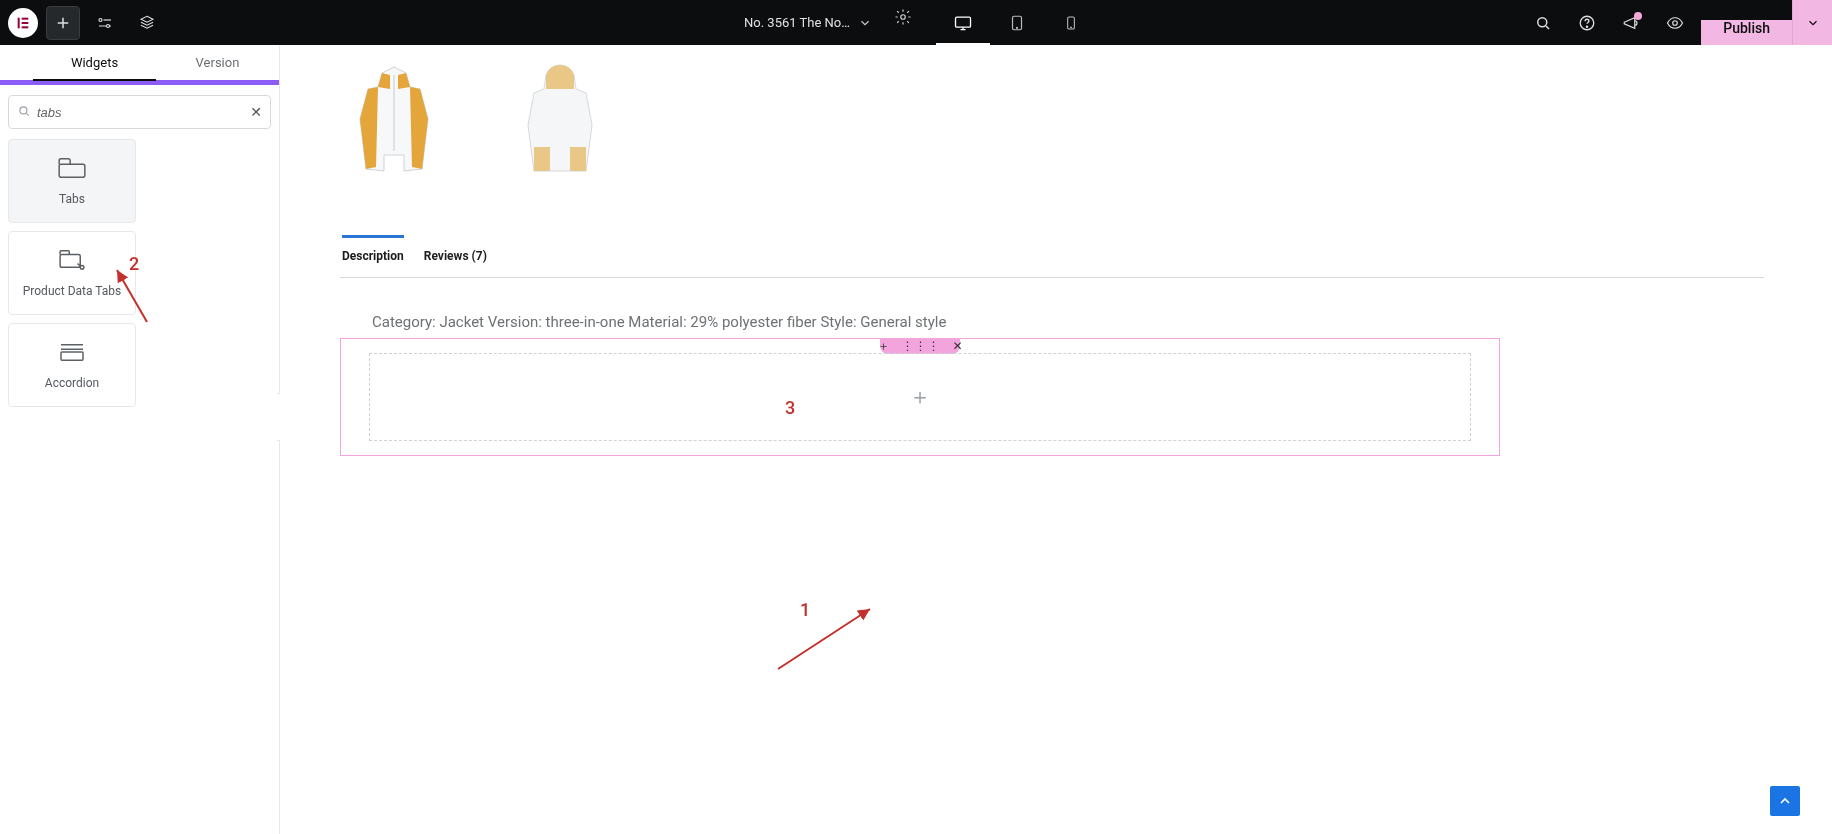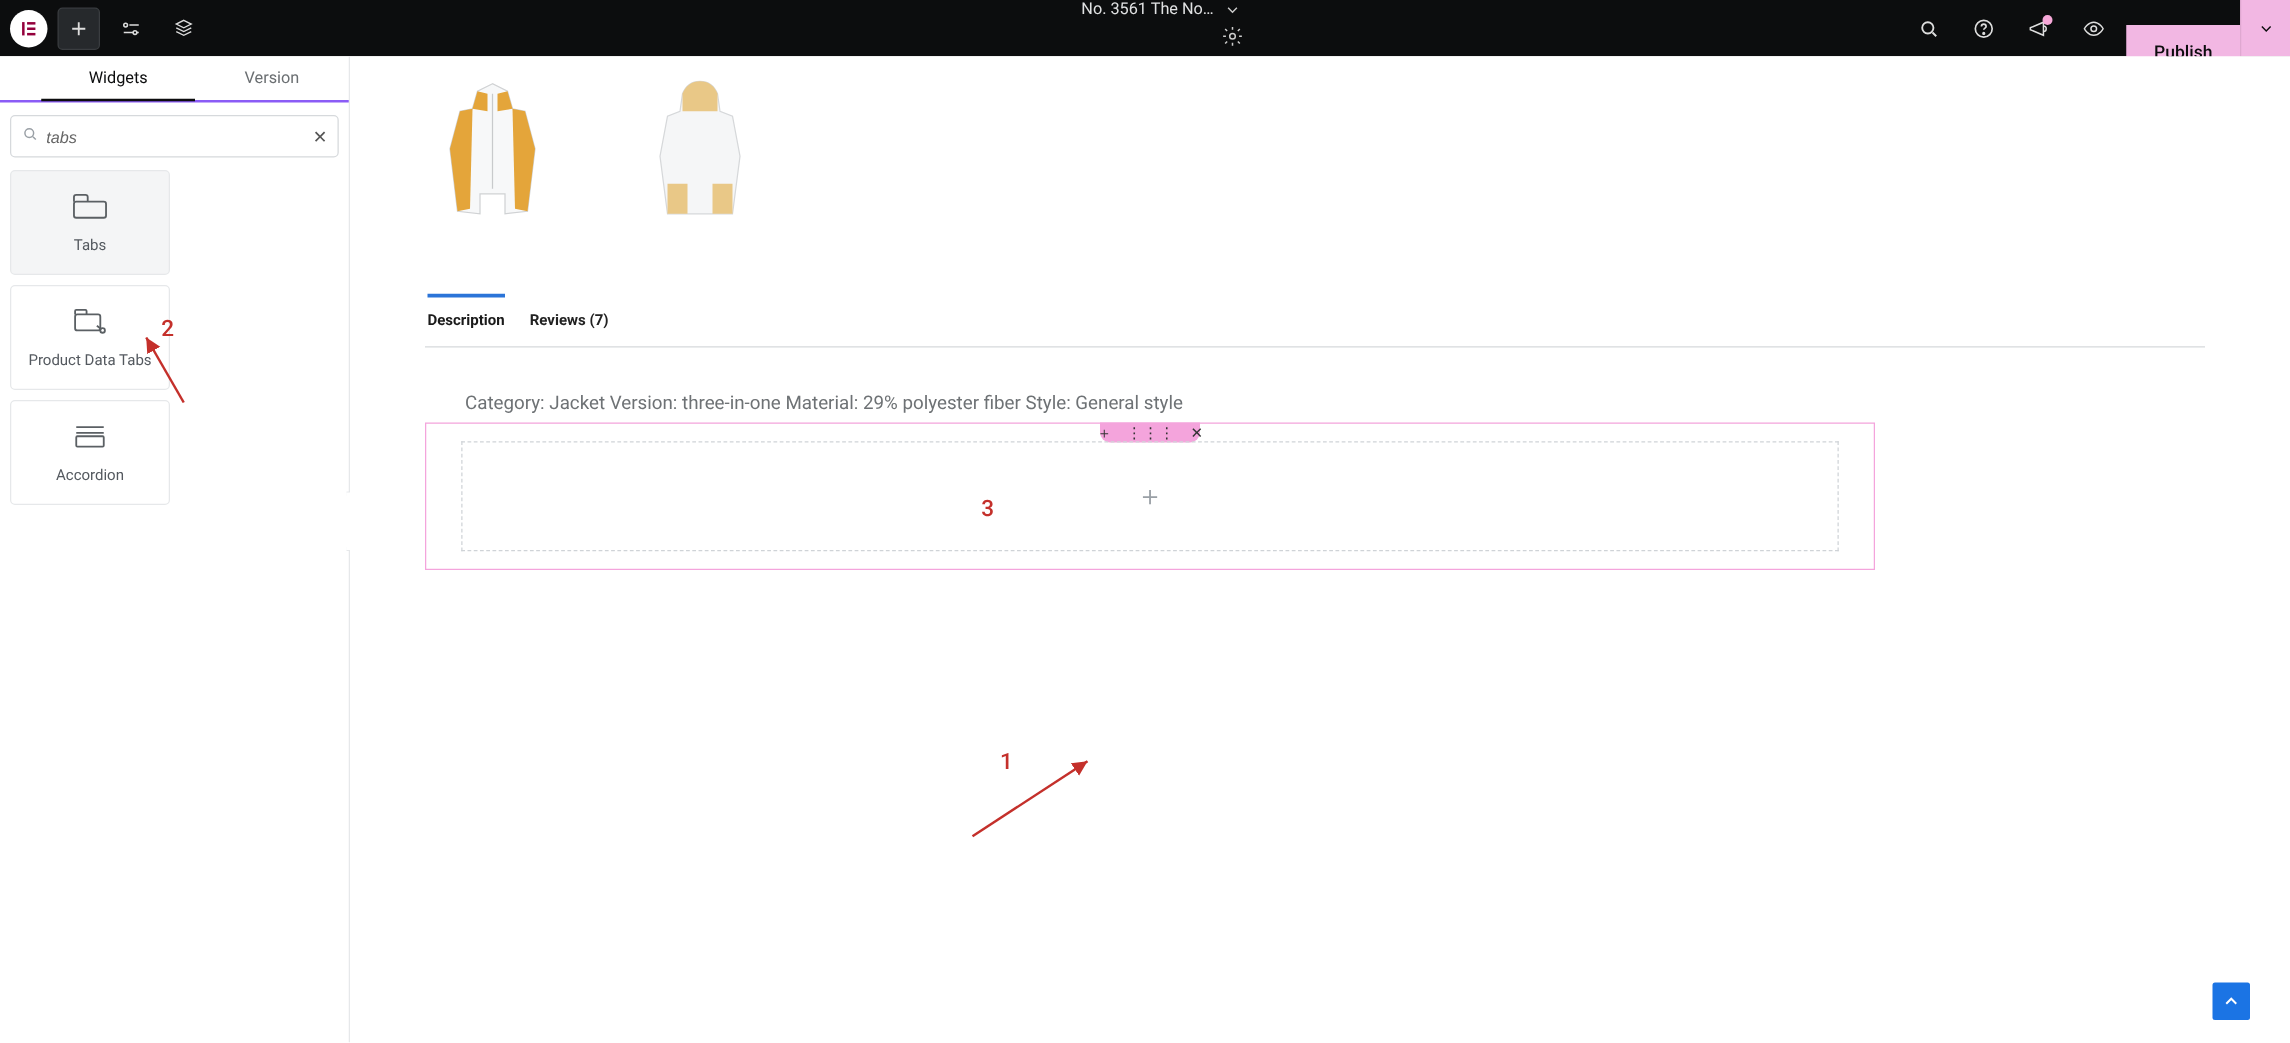--- a/index.html
+++ b/index.html
@@ -31,21 +31,21 @@
   .sq-btn {
     width: 34px; height: 34px; border-radius: 4px;
     display: flex; align-items: center; justify-content: center;
     color: #ddd; cursor: pointer;
     border: 1px solid transparent;
   }
   .sq-btn.dark { background: #26292c; border-color: #3a3d40; }
   .sq-btn svg, .sq-btn .glyph { width: 18px; height: 18px; }
   .topbar-center {
     position: absolute; left: 50%; top: 0; transform: translateX(-50%);
-    height: 100%; display: flex; align-items: flex-end; gap: 4px; flex-direction: column;
+    height: 100%; display: flex; align-items: flex-start; gap: 4px;
   }
   .page-select {
     display: flex; align-items: center; gap: 8px;
     padding: 0 10px; height: 100%;
     color: #e0e1e2; font-size: 13px; cursor:pointer;
   }
   .page-name { max-width: 120px; overflow: hidden; white-space: nowrap; text-overflow: ellipsis; }
   .device-tabs { display: flex; height: 100%; margin-left: 12px; }
   .device-tab {
     width: 54px; height: 100%;
@@ -61,41 +61,41 @@
     margin-left: auto; display: flex; align-items: center; height: 100%;
   }
   .topbar-icons { display: flex; align-items: center; gap: 0; padding-right: 4px; }
   .topbar-icons .sq-btn { width: 44px; height: 44px; }
   .bell-wrap { position: relative; }
   .pink-dot { position: absolute; top: 10px; right: 10px;
     width: 8px; height: 8px; border-radius: 50%; background: #f7a8d8; }
   .publish-btn {
     height: 45px; background: #f2b7e3;
     color: #0c0d0e; font-weight: 500;
-    display: flex; align-items: center; padding: 0 22px;
+    display: flex; padding: 0 22px;
     font-size: 14px; cursor:pointer;margin-top:39px;
   }
   .publish-caret {
     height: 45px; width: 40px; background: #f2b7e3;
     display:flex; align-items:center; justify-content:center;
     border-left: 1px solid rgba(0,0,0,0.08); cursor:pointer;
   }
   
   .main { display: flex; height: calc(834px - 45px); }
   .sidebar {
     width: 280px; border-right: 1px solid #e6e8ea;
     background: #fff; display:flex; flex-direction:column;
     position: relative;
   }
   .panel-title {
     text-align: center; font-weight: 700; font-size: 14px;
     padding: 14px 0 8px; color: #0c0d0e;
   }
   .panel-tabs {
-    display:flex; border-bottom: 2px solid #8b5cf6; padding-left: 33px;
+    display:flex; border-bottom: 5px solid #8b5cf6; padding-left: 33px;
   }
   .panel-tab {
     flex:1; text-align:center; padding: 10px 0;
     font-size: 13px; color: #6b6f72; cursor:pointer;
     position: relative;
   }
   .panel-tab.active { color: #0c0d0e; }
   .panel-tab.active::after {
     content:""; position:absolute; left:0; right:50%; bottom:-1px;
     height:2px; background:#0c0d0e;

